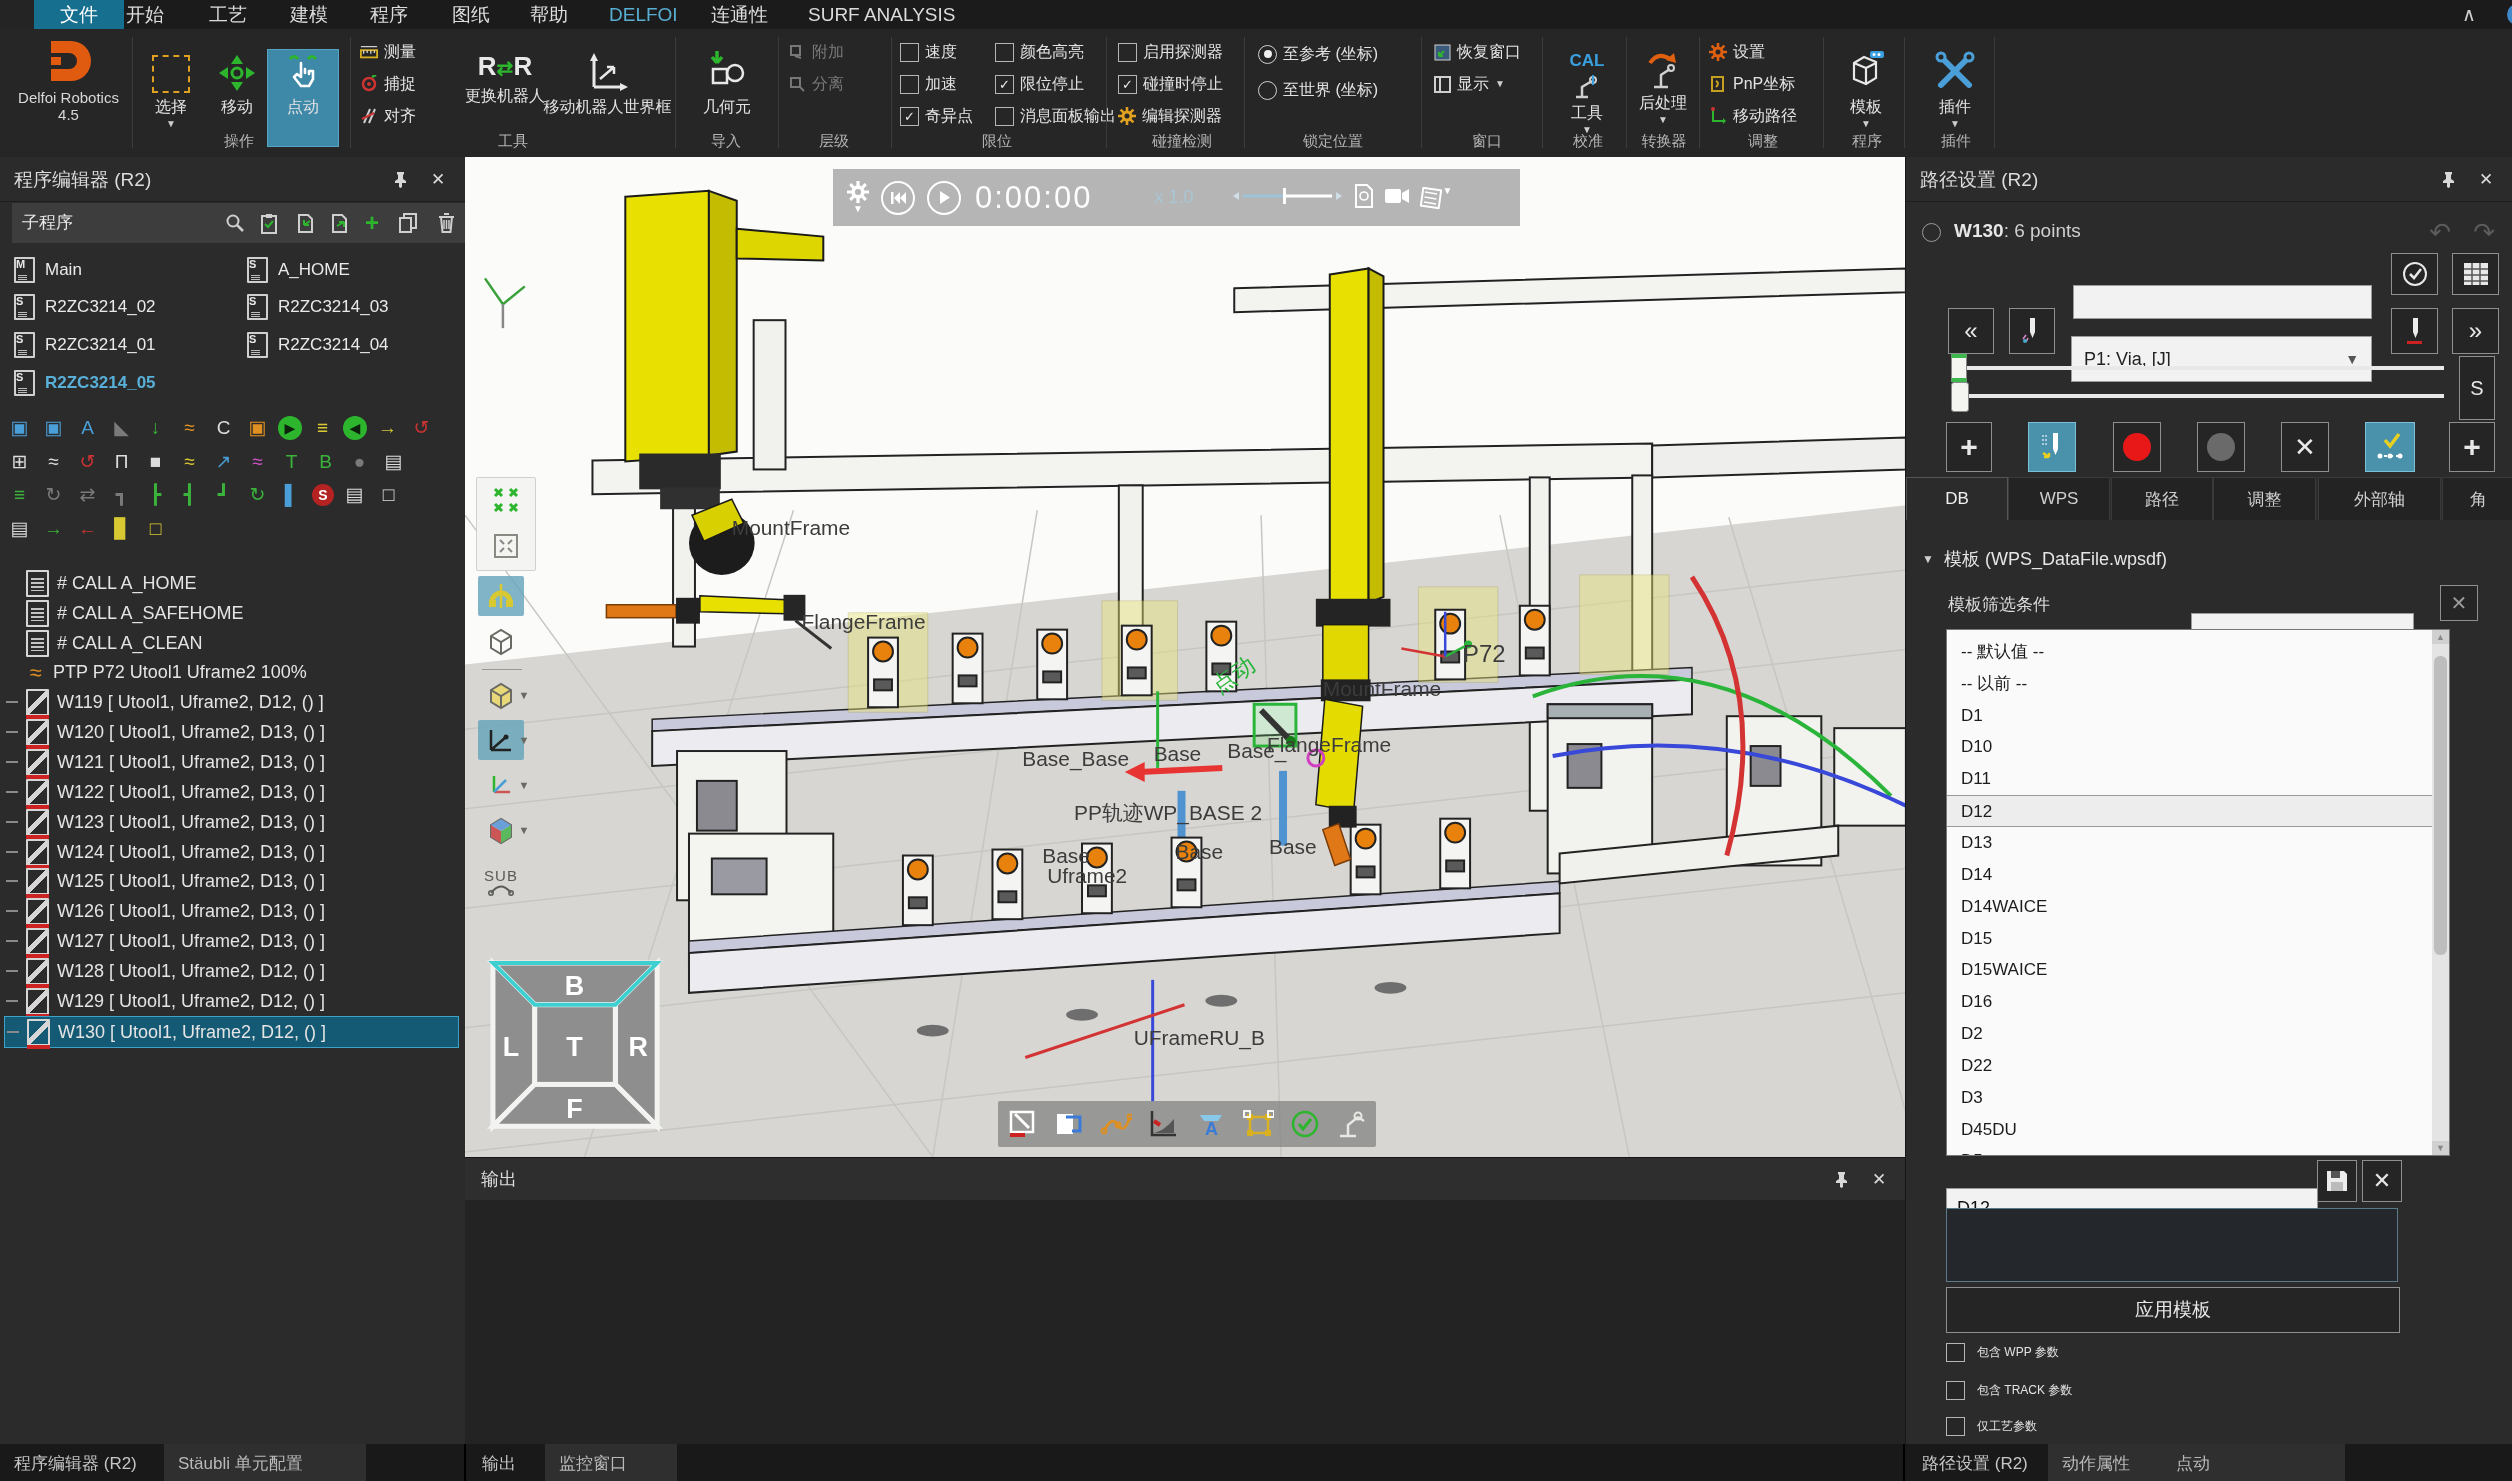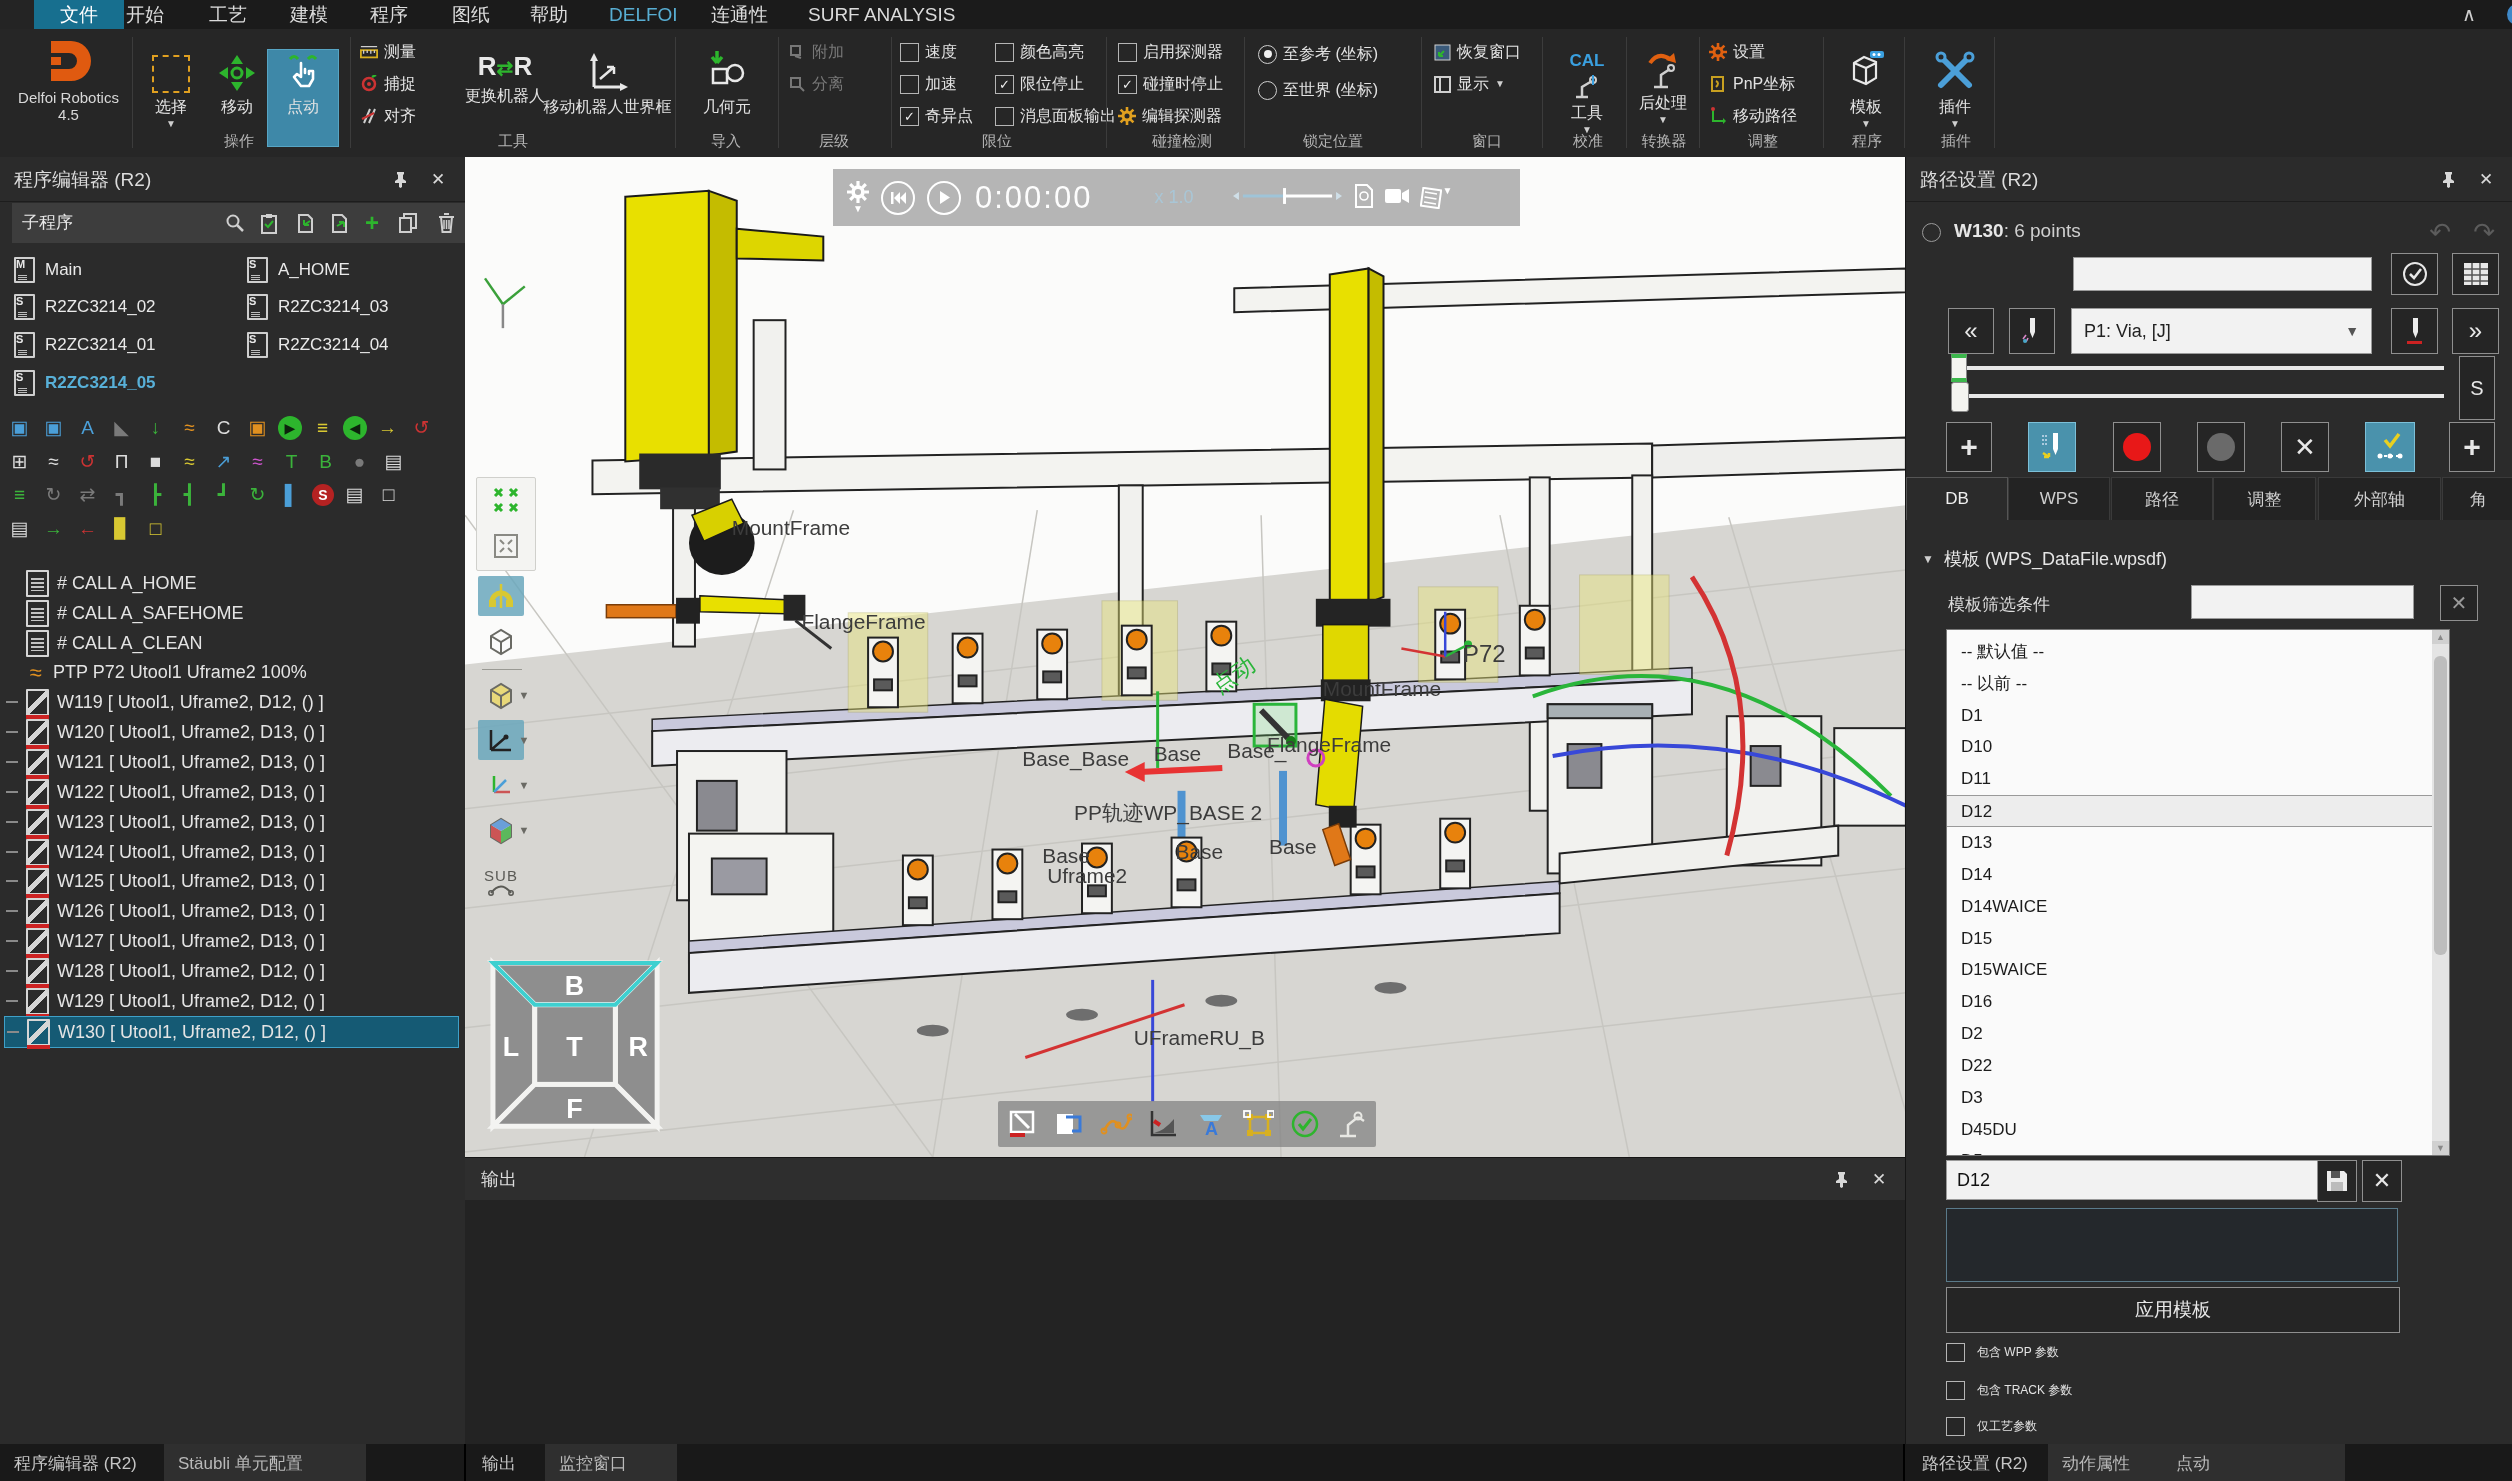--- a/index.html
+++ b/index.html
@@ -75,21 +75,21 @@
   #bottombar{position:absolute;left:533px;top:944px;width:378px;height:46px;background:rgba(128,128,128,.72);border-radius:2px;
              display:flex;align-items:center;justify-content:space-around;}
   .bb-ic{width:34px;height:34px;display:flex;align-items:center;justify-content:center;font-size:21px;}
   
   #output{position:absolute;left:465px;top:1157px;width:1441px;height:287px;background:#232323;border-top:1px solid #151515;}
   #output .head{position:absolute;left:0;top:0;right:0;height:42px;background:#2e2e2e;}
   
   #rightpanel{left:1905px;top:157px;width:607px;height:1287px;border-left:1px solid #161616;}
   .rp-btn{position:absolute;background:#252525;border:1px solid #8f8f8f;display:flex;align-items:center;justify-content:center;color:#e8e8e8;}
   .rp-btn.teal{background:#4a92ac;border-color:#7cc0d8;}
-  .whitein{position:absolute;background:#f2f2f2;border:1px solid #9a9a9a;}
+  .whitein{position:absolute;background:#f2f2f2;border:1px solid #9a9a9a;margin-top:28px;}
   .rtab{position:absolute;top:320px;height:42px;display:flex;align-items:center;justify-content:center;
         font-size:17px;color:#cfcfcf;background:#232323;border:1px solid #3a3a3a;border-bottom:none;}
   .rtab.on{background:#2b2b2b;color:#f0f0f0;border-color:#555;}
   .rlist{position:absolute;left:40px;top:472px;width:502px;height:525px;background:#fafafa;border:1px solid #777;overflow:hidden;}
   .rlist .it{position:absolute;left:0;width:100%;height:32px;line-height:32px;padding-left:14px;box-sizing:border-box;
              font-size:17px;color:#1c1c1c;}
   .rlist .it.sel{background:#ededed;border-top:1px solid #9a9a9a;border-bottom:1px solid #9a9a9a;}
   .rcheckrow{position:absolute;left:40px;display:flex;align-items:center;gap:12px;font-size:12px;color:#e2e2e2;}
   
   #statusbar{position:absolute;left:0;top:1444px;width:2512px;height:38px;background:#191919;font-size:17px;color:#c6c6c6;}

